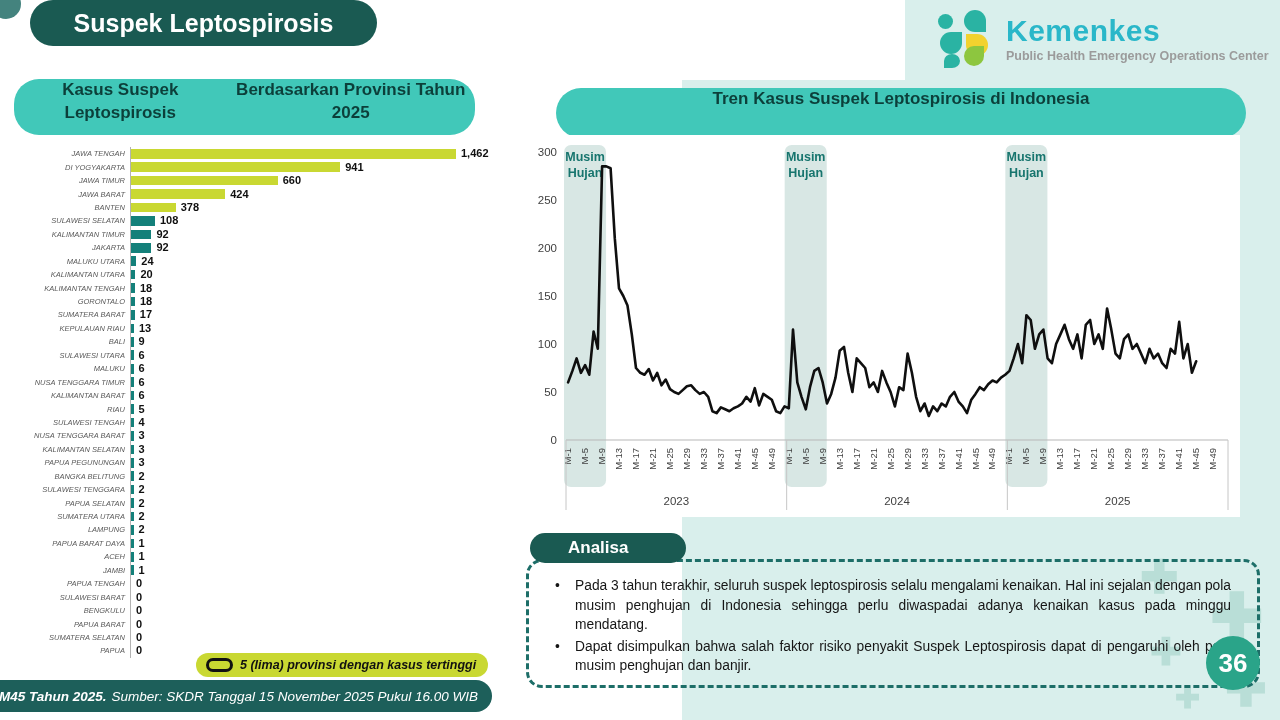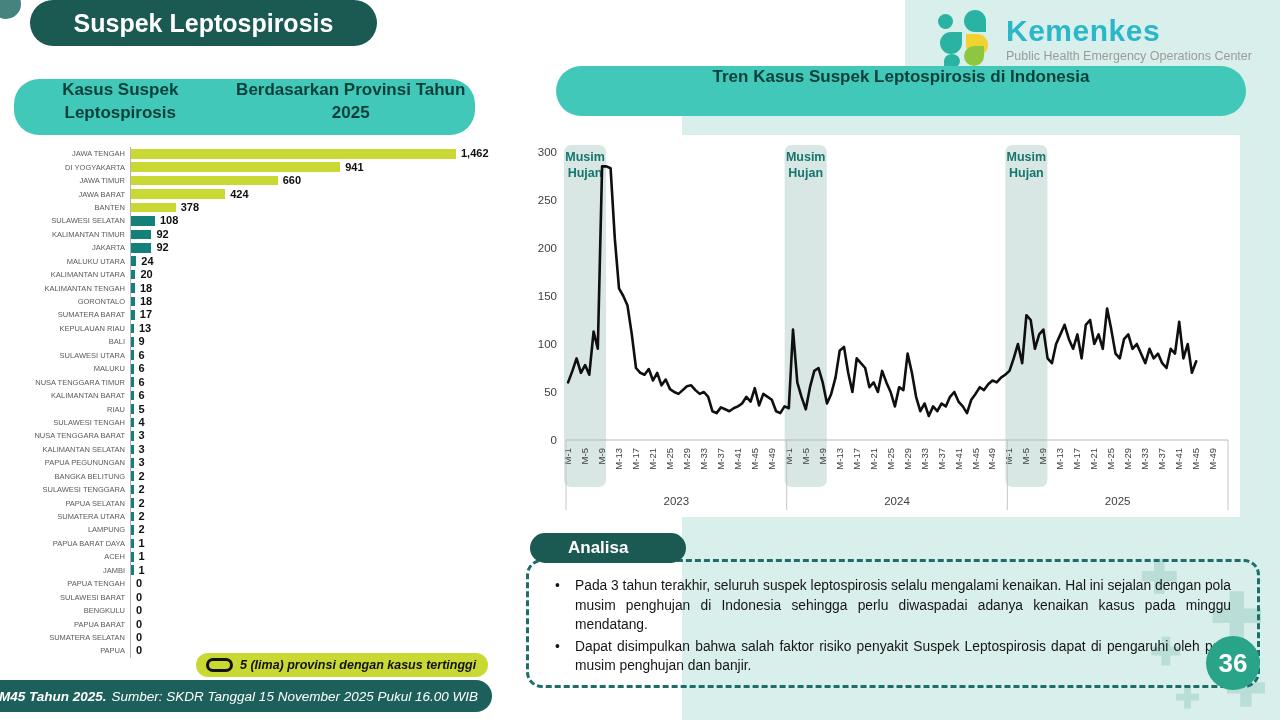--- a/index.html
+++ b/index.html
@@ -16,26 +16,26 @@
   .deco-pill-top { position:absolute; left:55px; top:-12px; width:222px; height:20px; border-radius:10px; background:#1a5a52; }
 
   
   .title-pill { position:absolute; left:30px; top:0; width:347px; height:46px; background:#1a5a52;
     border-radius:23px; color:#ffffff; font-size:25px; font-weight:bold; display:flex; align-items:center; justify-content:center; }
 
   
   .chart-header { position:absolute; background:#41c8b9; border-radius:25px; color:#0c3f3a;
     font-weight:bold; font-size:17px; text-align:center; display:flex; flex-direction:row; justify-content:center; line-height:1.35; }
   .chart-header.left { left:14px; top:79px; width:461px; height:56px; }
-  .chart-header.right { left:556px; top:66px; width:690px; height:50px; }
+  .chart-header.right { left:556px; top:88px; width:690px; height:50px; }
 
   
   .bar-chart { position:absolute; left:26px; top:147px; width:484px; height:512px; }
   .bar-row { height:13.45px; display:flex; align-items:center; }
-  .prov-label { width:104px; text-align:right; padding-right:5px; font-size:7.5px; color:#5a5a5a; white-space:nowrap; }
+  .prov-label { width:104px; text-align:right; padding-right:5px; font-size:7.5px; color:#5a5a5a; white-space:nowrap;font-style:italic; }
   .bar-track { flex:1; height:100%; display:flex; align-items:center; border-left:1.5px solid #b3b3b3; }
   .bar { height:9.6px; flex:0 0 auto; }
   .bar-val { font-size:11px; font-weight:bold; color:#101010; margin-left:5px; line-height:1; }
 
   
   .legend-pill { position:absolute; left:196px; top:653px; width:292px; height:24px; background:#c9d832;
     border-radius:12px; display:flex; align-items:center; padding:0 10px; gap:7px; }
   .legend-oval { width:27px; height:14px; border:3px solid #111; border-radius:9px; flex:0 0 auto; }
   .legend-text { font-size:12.5px; font-weight:bold; font-style:italic; color:#111; white-space:nowrap;text-align:center; }
 
@@ -49,21 +49,21 @@
   .logo { position:absolute; left:938px; top:8px; width:335px; height:62px; display:flex; align-items:center; gap:10px; }
   .logo-mark { position:relative; width:58px; height:58px; flex:0 0 auto; }
   .logo-mark i { position:absolute; display:block; }
   .lm-dot  { left:0; top:4px; width:15px; height:15px; border-radius:50%; background:#2ab3a3; }
   .lm-left { left:2px; top:22px; width:22px; height:22px; border-radius:50% 0 50% 50%; background:#2ab3a3; }
   .lm-top  { left:26px; top:0; width:22px; height:22px; border-radius:50% 50% 0 50%; background:#2ab3a3; }
   .lm-yel  { left:28px; top:24px; width:22px; height:22px; border-radius:0 50% 50% 50%; background:#f2d22e; transform:rotate(0deg); }
   .lm-grn  { left:26px; top:36px; width:20px; height:20px; border-radius:50% 0 50% 50%; background:#8dc63f; }
   .lm-grn2 { left:6px; top:44px; width:16px; height:14px; border-radius:50% 50% 50% 0; background:#2ab3a3; }
   .logo-text .name { color:#2ab7c9; font-weight:bold; font-size:30px; line-height:1; letter-spacing:0.5px; }
-  .logo-text .sub { color:#9b9b9b; font-weight:normal; font-size:12.5px; margin-top:3px; }
+  .logo-text .sub { color:#9b9b9b; font-weight:bold; font-size:12.5px; margin-top:3px; }
 
   
   .trend-card { position:absolute; left:528px; top:135px; width:712px; height:382px; background:#ffffff; }
 
   
   .analisa-pill { position:absolute; left:530px; top:533px; width:156px; height:30px; background:#1a5a52;
     border-radius:15px; color:#fff; font-weight:bold; font-size:17px; display:flex; align-items:center; padding-left:38px; z-index:3; }
   .analisa-box { position:absolute; left:526px; top:559px; width:734px; height:129px; border:3px dashed #1d6e68;
     border-radius:16px; z-index:2; padding:14px 26px 10px 20px; }
   .analisa-box ul { list-style:none; }

